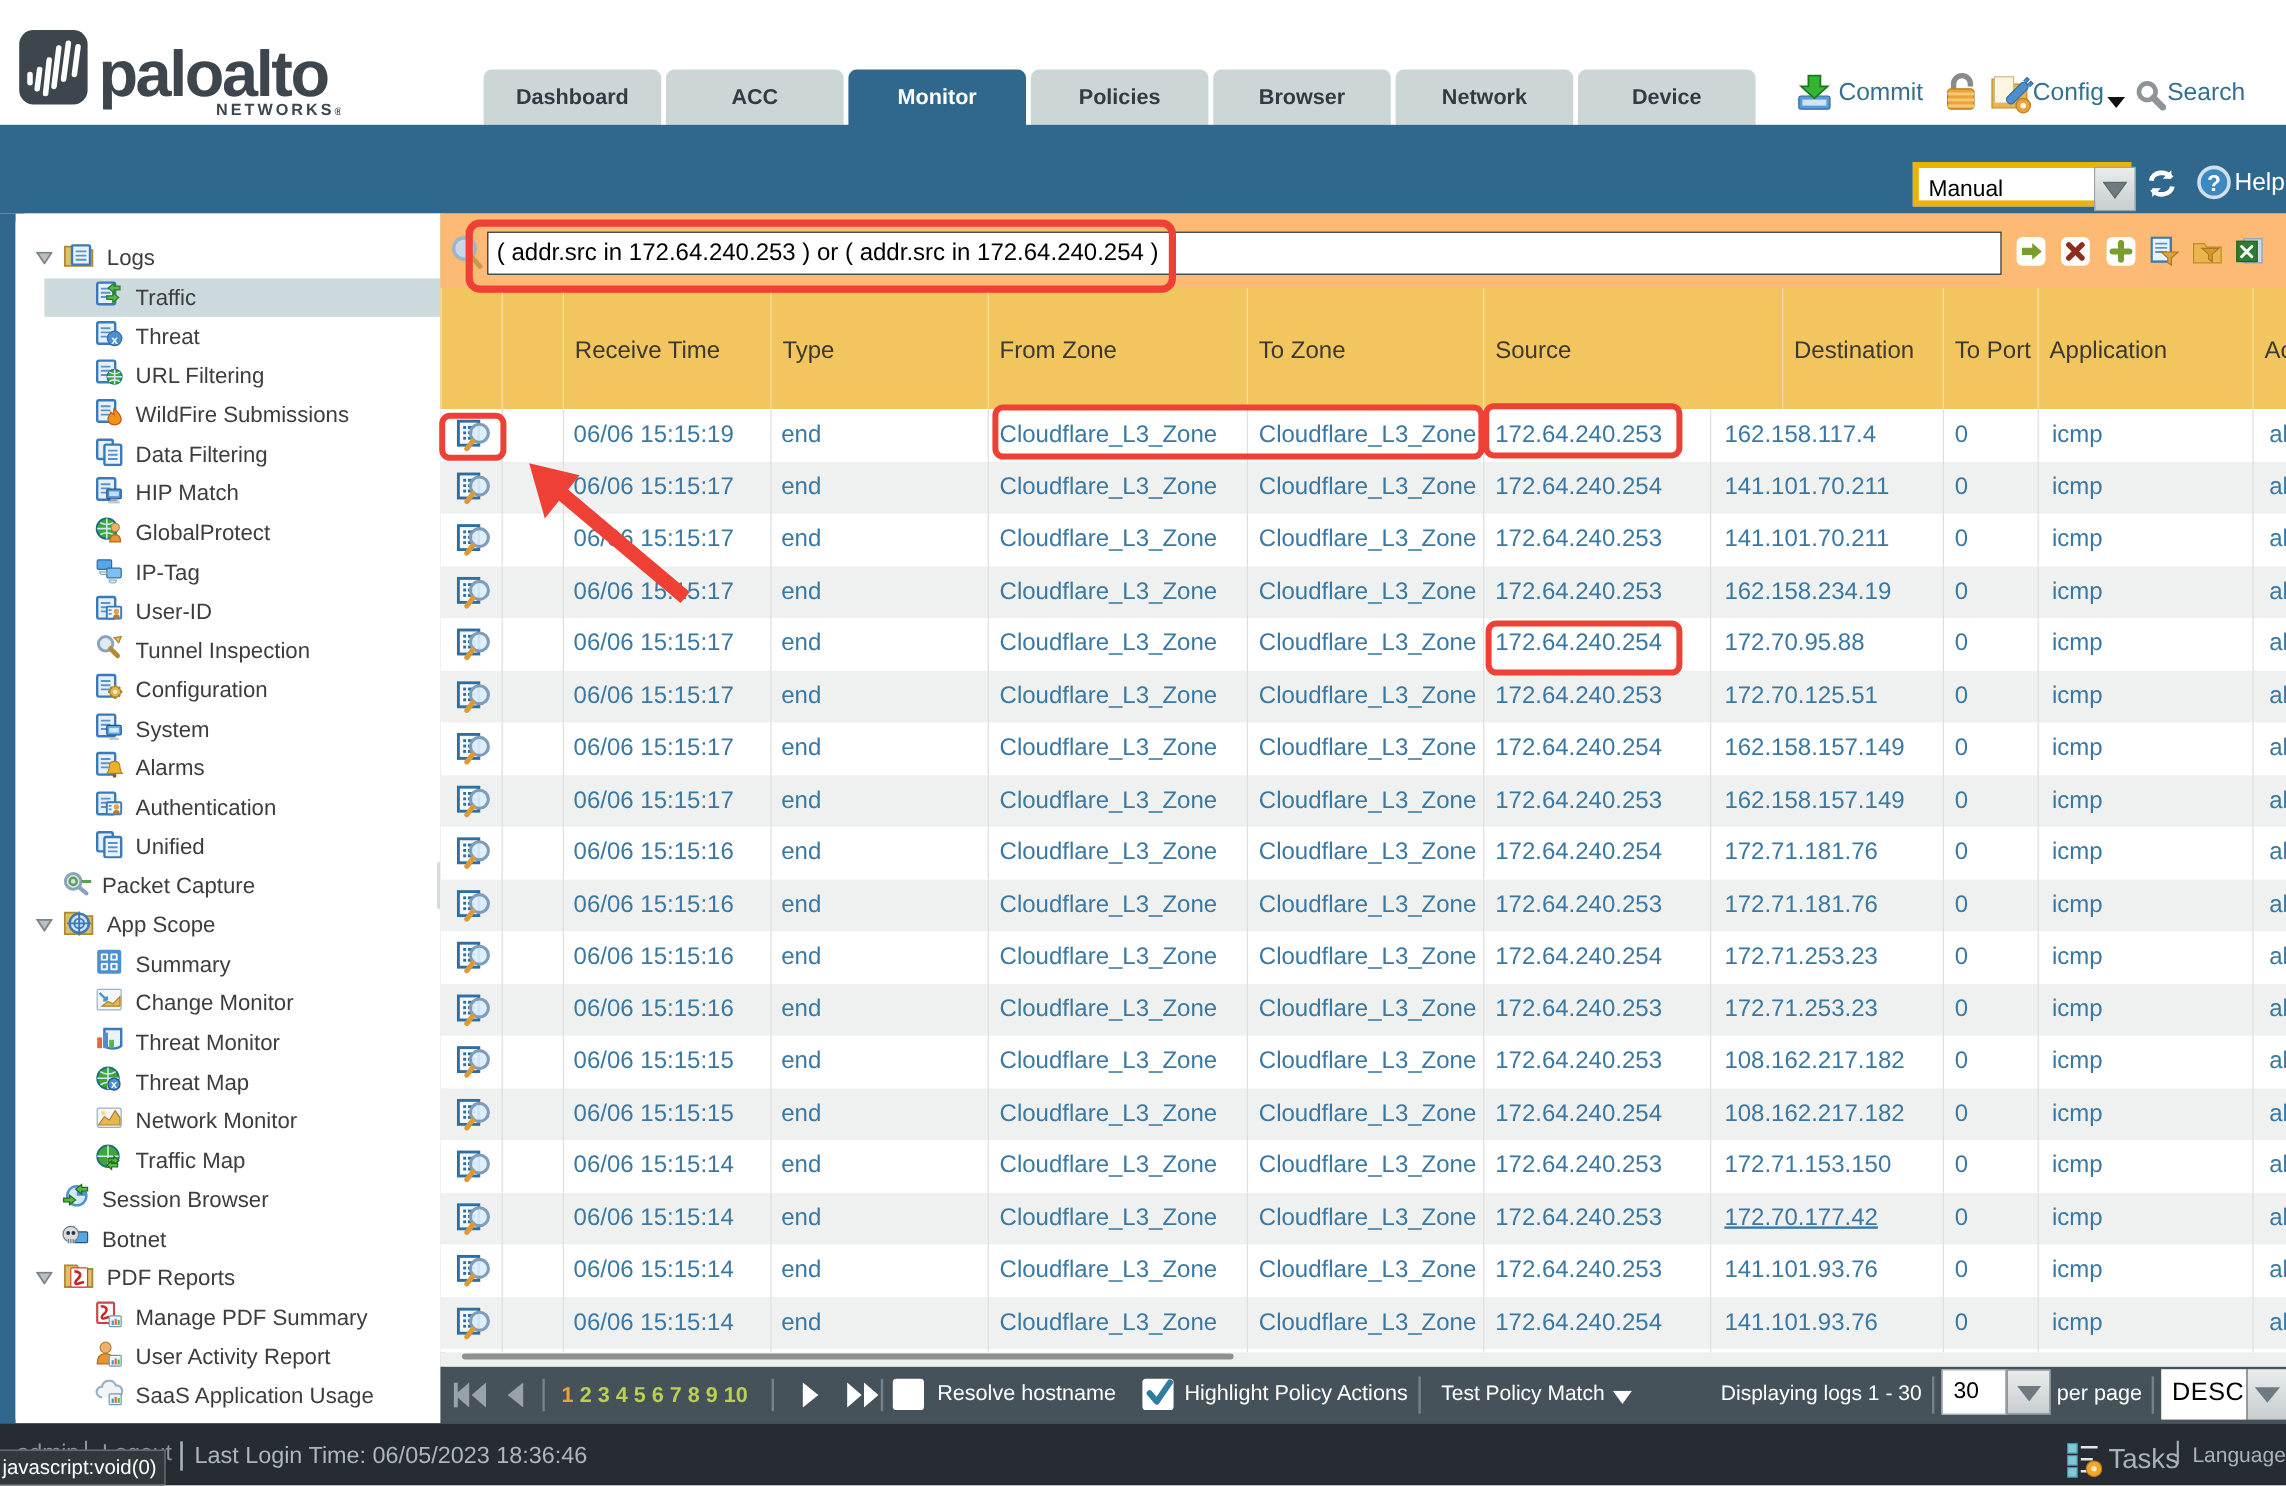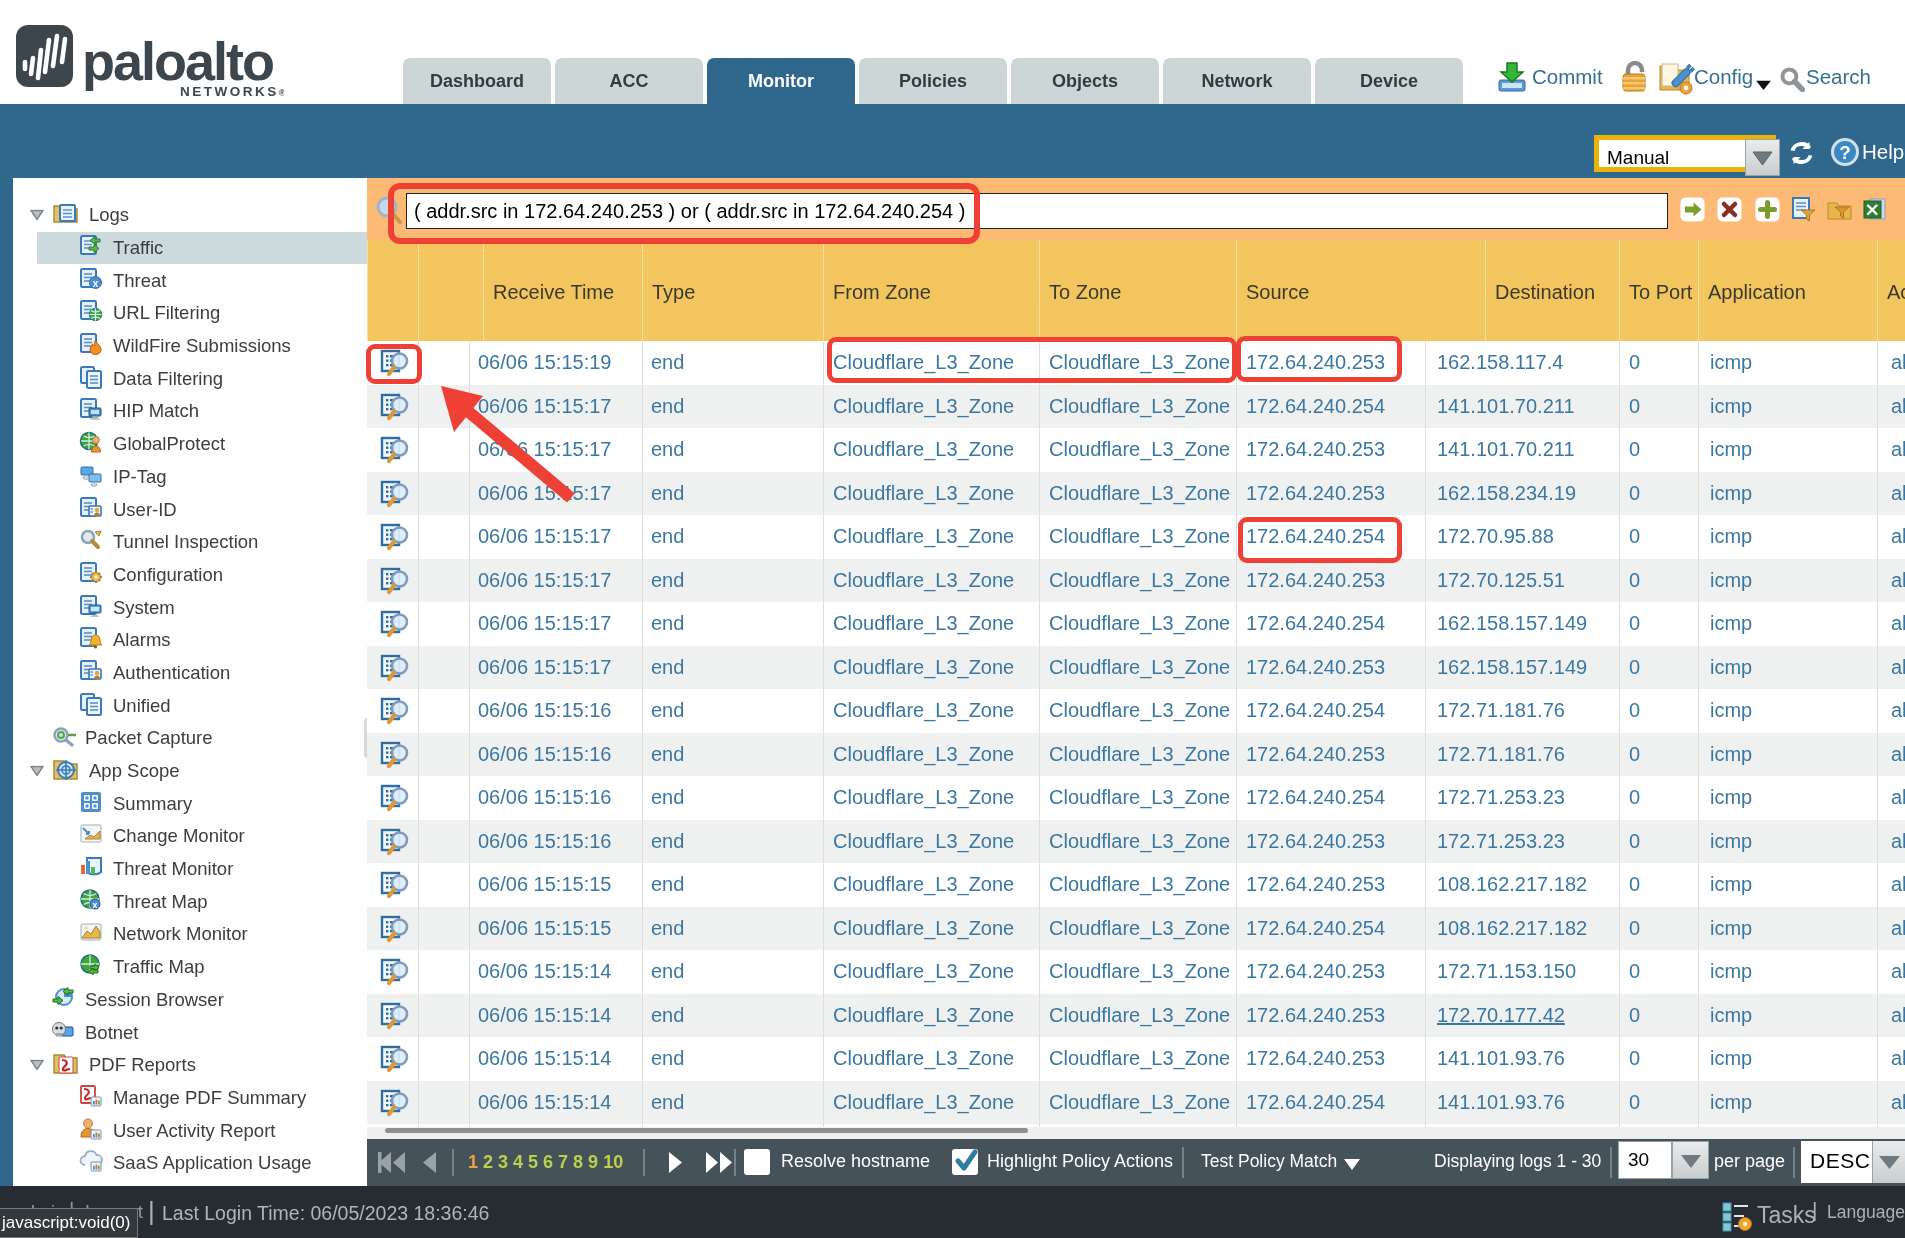--- a/index.html
+++ b/index.html
@@ -60,21 +60,21 @@
 <line x1="43" y1="14" x2="39" y2="44"></line>
 <line x1="51" y1="17" x2="48" y2="40"></line>
 </g>
 <text x="68" y="58" font-family="Liberation Sans,sans-serif" font-size="54" font-weight="bold" fill="#3d464d" letter-spacing="-2">paloalto</text>
 <text x="166" y="74" font-family="Liberation Sans,sans-serif" font-size="13.5" font-weight="bold" fill="#3d464d" letter-spacing="2.5">NETWORKS<tspan font-size="9">®</tspan></text>
 </svg>
 <div class="tab" style="left:403px">Dashboard</div>
 <div class="tab" style="left:555px">ACC</div>
 <div class="tab active" style="left:707px">Monitor</div>
 <div class="tab" style="left:859px">Policies</div>
-<div class="tab" style="left:1011px">Objects</div>
+<div class="tab" style="left:1011px">Browser</div>
 <div class="tab" style="left:1163px">Network</div>
 <div class="tab" style="left:1315px">Device</div>
 <svg class="abs" style="left:1496px;top:60px" width="32" height="34" viewBox="0 0 32 34">
 <rect x="3" y="20" width="26" height="11" rx="2" fill="#5b9bd5" stroke="#2e6da4"></rect>
 <rect x="6" y="23" width="20" height="5" fill="#cfe5f7"></rect>
 <path d="M11 3 h10 v9 h6 l-11 10 -11 -10 h6 z" fill="#35b535" stroke="#1c7a1c" stroke-width="1.5"></path>
 </svg>
 <div class="toplink" style="left:1532px;">Commit</div>
 <svg class="abs" style="left:1620px;top:60px" width="30" height="34" viewBox="0 0 30 34">
 <path d="M8 16 v-6 a7 7 0 0 1 14 0 v2" fill="none" stroke="#8a8a8a" stroke-width="4.5"></path>
@@ -541,21 +541,21 @@
         </g>
       </svg>
 </div>
 <div class="abs" id="thead">
 <div class="hc" style="left:0px;width:51px;">
         <span style="left:9px"></span>
       </div>
 <div class="hc" style="left:51px;width:51px;">
         <span style="left:9px"></span>
       </div>
-<div class="hc" style="left:116px;width:173px;">
+<div class="hc" style="left:102px;width:173px;">
         <span style="left:9px">Receive Time</span>
       </div>
 <div class="hc" style="left:275px;width:181px;">
         <span style="left:9px">Type</span>
       </div>
 <div class="hc" style="left:456px;width:216px;">
         <span style="left:9px">From Zone</span>
       </div>
 <div class="hc" style="left:672px;width:197px;">
         <span style="left:9px">To Zone</span>

